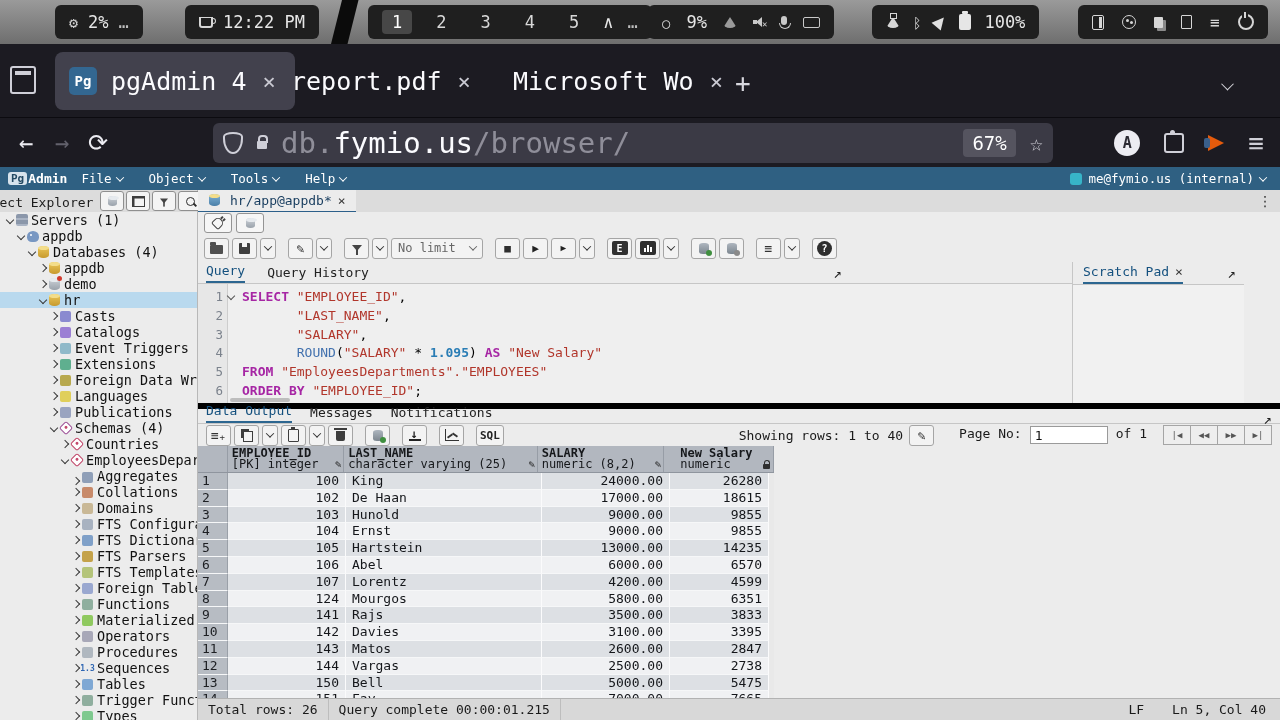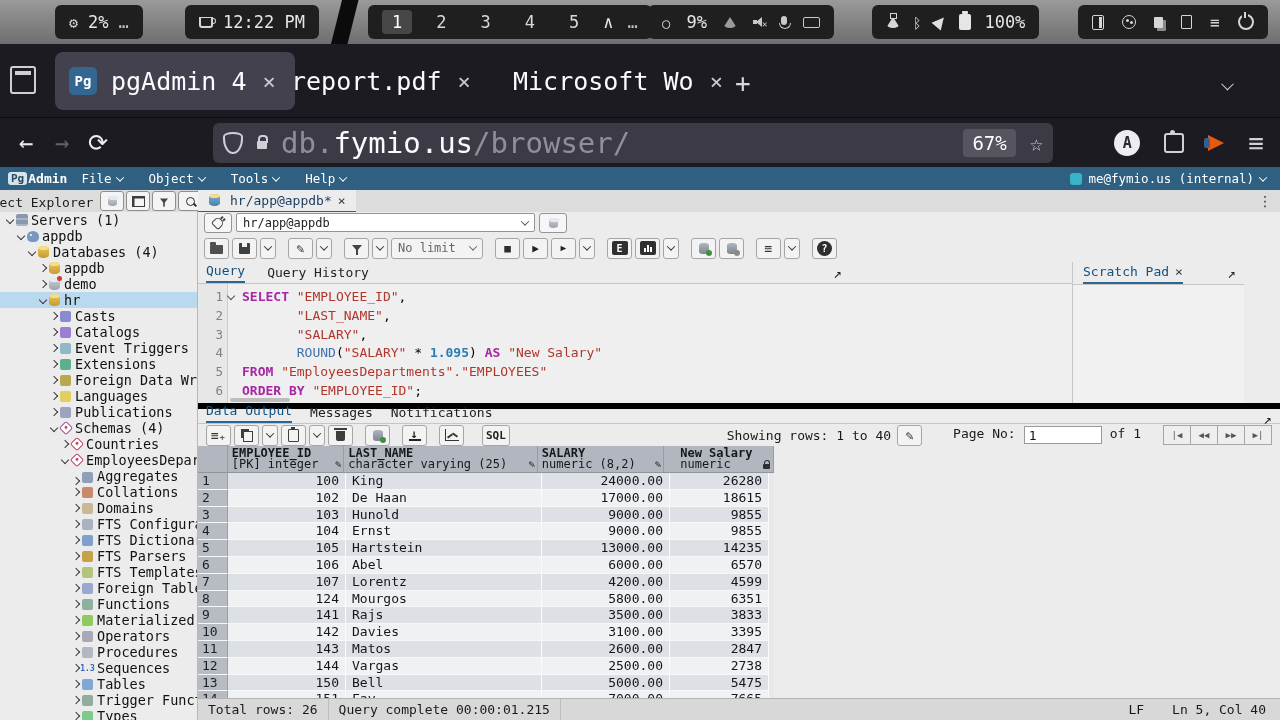--- a/index.html
+++ b/index.html
@@ -183,21 +183,21 @@
   .tok-fn{color:#4271ae;}
   .tok-num{color:#2a7db5;font-weight:bold;}
   .hscroll{position:absolute;left:32px;top:186px;width:60px;height:4px;background:#bdbdbd;border-radius:2px;}
   
   .scratch{position:absolute;left:874px;top:50px;width:172px;height:141px;border-left:1px solid #c6c6c6;box-sizing:border-box;background:#f1f1f1;text-align:right;}
   .scratch .tabrow{height:22px;border-bottom:1px solid #c6c6c6;display:flex;align-items:flex-end;padding-left:10px;position:relative;background:#ececec;}
   .scratch .stab{font-size:13px;color:#14507e;border-bottom:2px solid #2c6690;padding-bottom:3px;display:flex;gap:6px;align-items:center;}
   .scratch .stab .x{color:#333;}
   
   .outtabs{position:absolute;left:0;top:191px;width:100%;height:21px;border-top:6px solid #000000;border-bottom:1px solid #c6c6c6;background:#ececec;display:flex;align-items:flex-end;gap:18px;padding-left:8px;box-sizing:border-box;}
-  .outbar{position:absolute;left:0;top:212px;width:100%;height:22px;display:flex;align-items:center;gap:9px;padding:0 8px;box-sizing:border-box;background:#ececec;}
+  .outbar{position:absolute;left:0;top:212px;width:100%;height:22px;display:flex;align-items:center;gap:3px;padding:0 8px;box-sizing:border-box;background:#ececec;}
   .sqlbtn{font-size:11px;font-weight:bold;color:#222;}
   .showrows{margin-left:auto;font-size:13px;color:#1a1a1a;display:flex;align-items:center;gap:6px;}
   .pageno{display:flex;align-items:flex-start;gap:8px;font-size:13px;color:#1a1a1a;margin-left:22px;}
   .pageno input{width:68px;height:16px;border:1px solid #9a9a9a;font:13px "DejaVu Sans Mono",monospace;padding:0 4px;background:#fff;color:#111;}
   .pagers{display:flex;margin-left:14px;}
   .pagers .pbtn{width:26px;height:18px;border:1px solid #a5a5a5;background:#eee;color:#555;font-size:9px;display:flex;align-items:center;justify-content:center;margin-left:-1px;}
   
   .grid{position:absolute;left:0;top:234px;width:576px;height:252px;overflow:hidden;background:#e9e9e9;font-size:13px;}
   .gh{display:flex;height:26px;background:#b2b7bf;border-bottom:1px solid #8f959e;}
   .gh .cell{border-right:1px solid #979da6;box-sizing:border-box;padding:1px 4px;position:relative;color:#16181b;}
@@ -675,24 +675,20 @@
         <span>Types</span>
       </div>
     </div>
 
   <div class="main">
 
     <div class="connrow">
       <span class="plugbtn">
           <span class="plug"></span>
         </span>
-      <span class="conndd">
-        <span>hr/app@appdb</span>
-        <span class="chev"></span>
-      </span>
       <span class="dbbtn">
           <span class="cyl gray" style="width:9px;height:10px"></span>
         </span>
     </div>
 
     <div class="qtoolbar" id="qtoolbar">
         <span class="tbtn">
           <span style="display:flex;align-items:center">
             <span class="g-folder"></span>
           </span>

